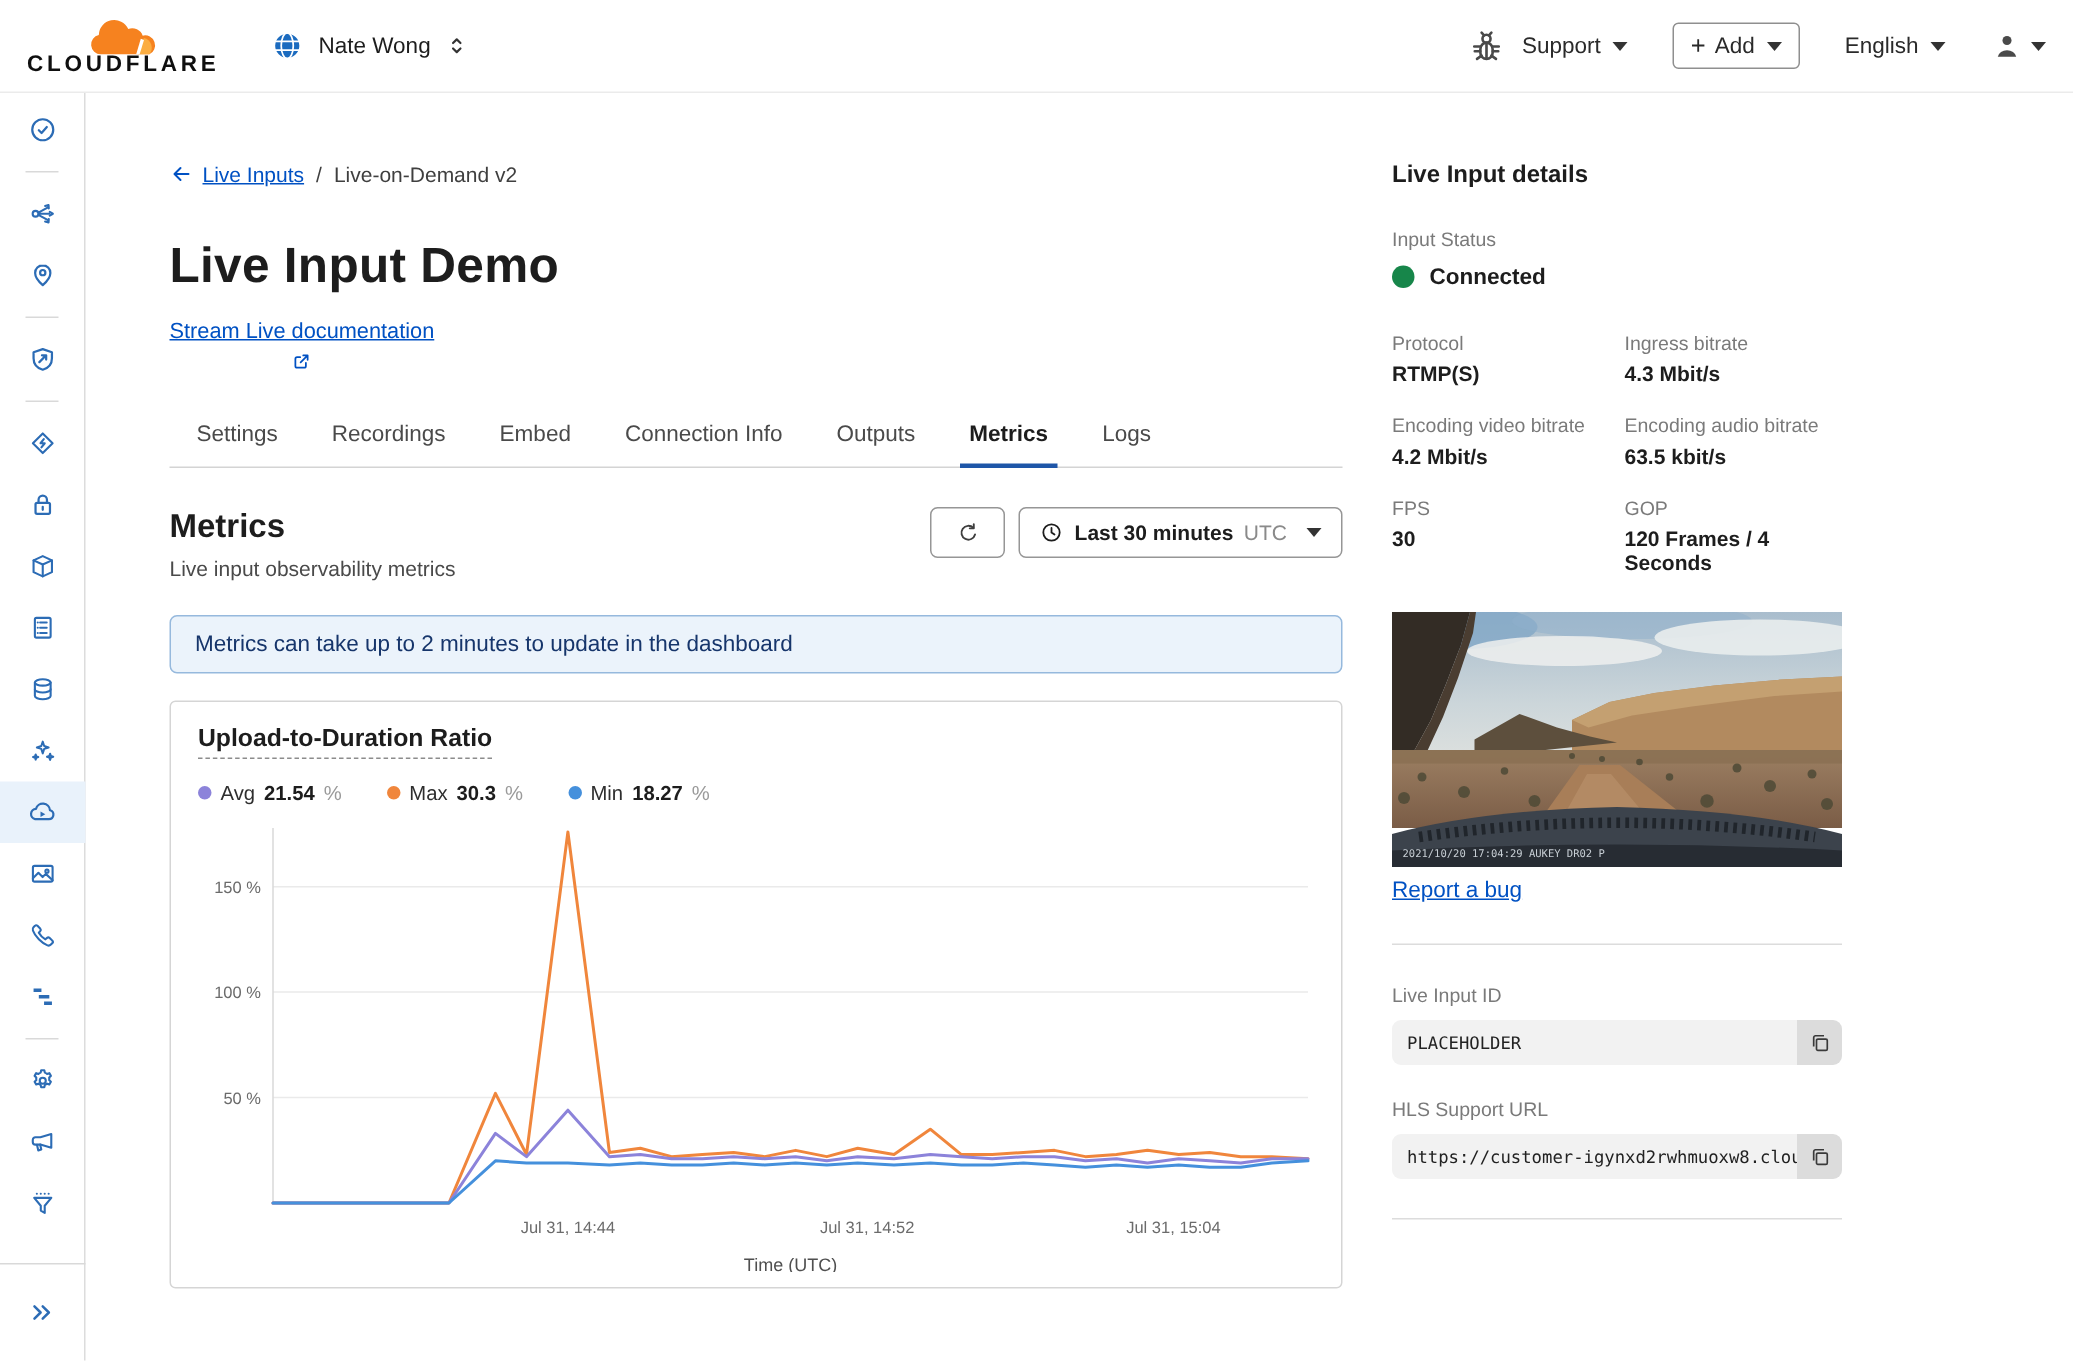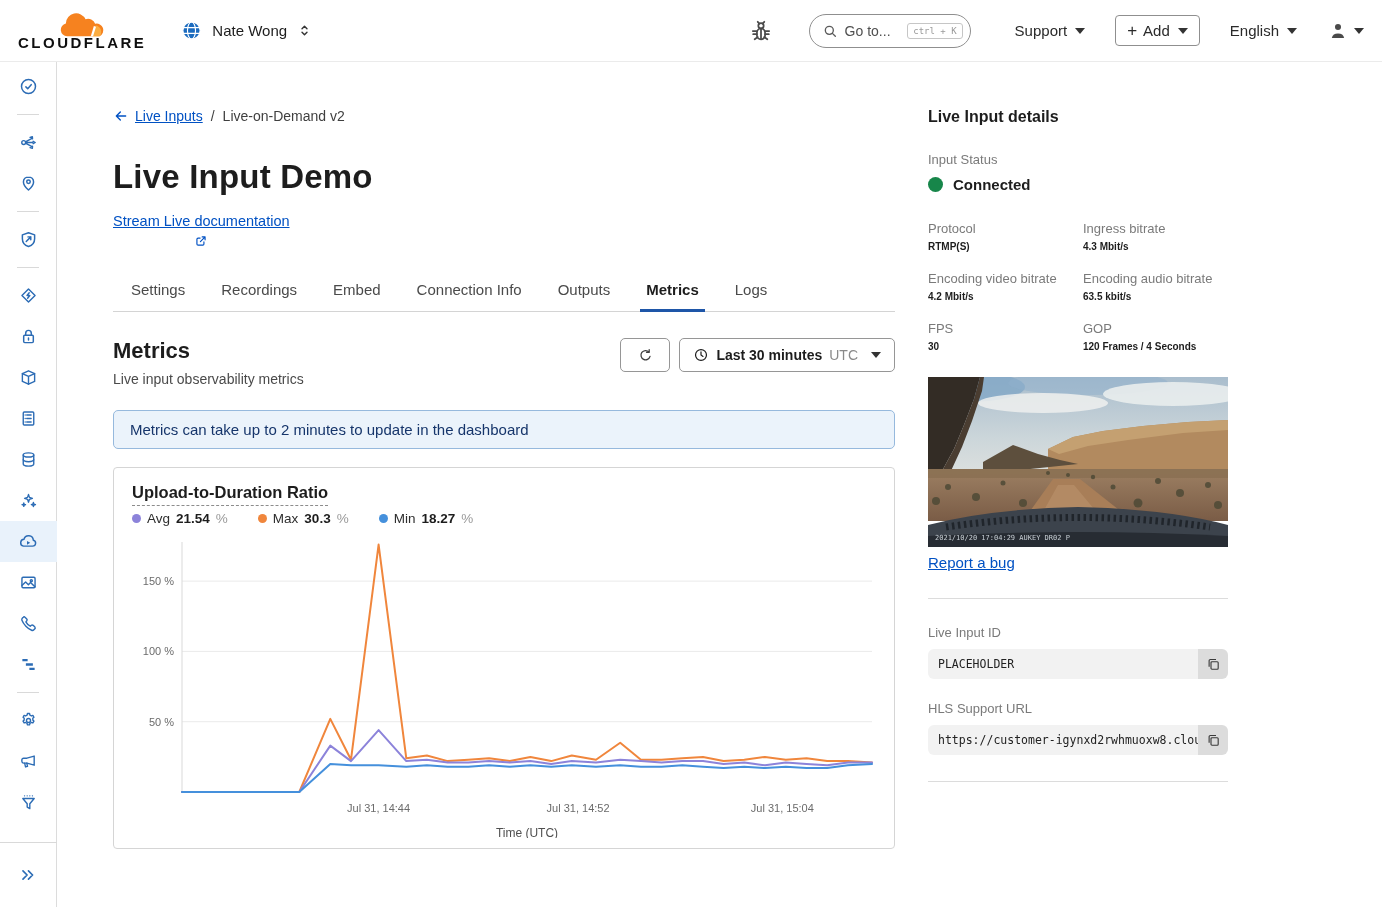--- a/index.html
+++ b/index.html
@@ -74,37 +74,37 @@
   .range-btn .caret { margin-left:6px; }
 
   
   .banner { margin-top:23px; background:#ebf3fb; border:1px solid #96b9dd; border-radius:5px;
     padding:10px 16px; font-size:15px; color:#16356b; }
 
   
   .chart-card { margin-top:18px; border:1px solid #d5d5d5; border-radius:4px; padding:15px 18px 10px; background:#fff; }
   .chart-title { display:inline-block; font-size:16.5px; font-weight:700; color:#1d1d1d;
     border-bottom:1.5px dashed #8c8c8c; padding-bottom:3px; cursor:help; }
-  .legend { display:flex; gap:30px; margin-top:5px; align-items:flex-start; }
+  .legend { display:flex; gap:30px; margin-top:15px; align-items:flex-start; }
   .legend-item { display:flex; align-items:center; gap:6px; font-size:13.5px; color:#2e2e2e; }
   .legend-item .dot { width:9px; height:9px; border-radius:50%; background:#999; }
   .legend-item b { color:#1d1d1d; }
   .legend-item .pct { color:#9a9a9a; }
   .plot-wrap { margin-top:10px; }
 
   
   .panel-h { font-size:16px; font-weight:700; color:#1d1d1d; }
   .lbl { font-size:13px; color:#7a7a7a; }
   .status-label { margin-top:26px; }
   .status-row { display:flex; align-items:center; gap:10px; margin-top:9px; }
   .status-dot { width:15px; height:15px; border-radius:50%; background:#17864a; }
   .status-val { font-size:15px; font-weight:700; color:#1d1d1d; }
   .fields-grid { margin-top:28px; display:grid; grid-template-columns:155px 1fr; row-gap:19px; column-gap:0; }
   .field .lbl { display:block; }
-  .field .val { display:block; margin-top:5px; font-size:10px; font-weight:700; color:#1d1d1d; }
+  .field .val { display:block; margin-top:5px; font-size:14px; font-weight:700; color:#1d1d1d; }
   .preview { margin-top:25px; width:300px; height:170px; display:block; }
   .issues-text { margin-top:16px; font-size:15px; color:#2a2a2a; }
   .report-link { display:inline-block; margin-top:7px; font-size:15px; color:#0051c3;
     text-decoration:underline; cursor:pointer; }
   .panel-div { border-top:1px solid #dcdcdc; margin:26px 0; }
   .copy-group { margin-top:9px; display:flex; height:30px; }
   .copy-val { flex:1; background:#f2f2f2; border-radius:6px 0 0 6px; font-family:"DejaVu Sans Mono", monospace;
     font-size:11.5px; color:#222; line-height:30px; padding:0 10px; white-space:nowrap; overflow:hidden; }
   .copy-btn { width:30px; background:#dcdcdc; border:none; border-radius:0 6px 6px 0; display:flex;
     align-items:center; justify-content:center; cursor:pointer; }
@@ -147,30 +147,20 @@
   <div class="header-spacer"></div>
 
   <span>
     <svg width="28" height="28" viewBox="0 0 24 24" fill="none" stroke="#4a4a4a" stroke-width="1.5" stroke-linecap="round">
       <circle cx="12" cy="7.6" r="2.3"></circle>
       <path d="M8.5 13.6c0-2.1 1.5-3.8 3.5-3.8s3.5 1.7 3.5 3.8v2a3.5 3.5 0 0 1-7 0z"></path>
       <path d="M12 10v9M8.5 12H5M8.4 14.7H5.3M9.2 17.2l-2.6 1.9M15.5 12H19M15.6 14.7h3.1M14.8 17.2l2.6 1.9M10.6 5.6L9.2 4.1M13.4 5.6l1.4-1.5"></path>
     </svg>
   </span>
 
-  <div class="search-pill">
-    <span>
-      <svg width="16" height="16" viewBox="0 0 24 24" fill="none" stroke="#5a5a5a" stroke-width="2" stroke-linecap="round">
-        <circle cx="11" cy="11" r="6"></circle>
-          <path d="M15.6 15.6L20 20"></path>
-      </svg>
-    </span>
-    <span class="ph">Go to...</span>
-    <span class="kbd">ctrl + K</span>
-  </div>
 
   <div class="hbtn support-btn">
     <span>Support</span>
     <span class="caret"></span>
   </div>
 
   <button class="add-btn">
     <span class="add-plus">+</span>
     <span>Add</span>
     <span class="caret"></span>

